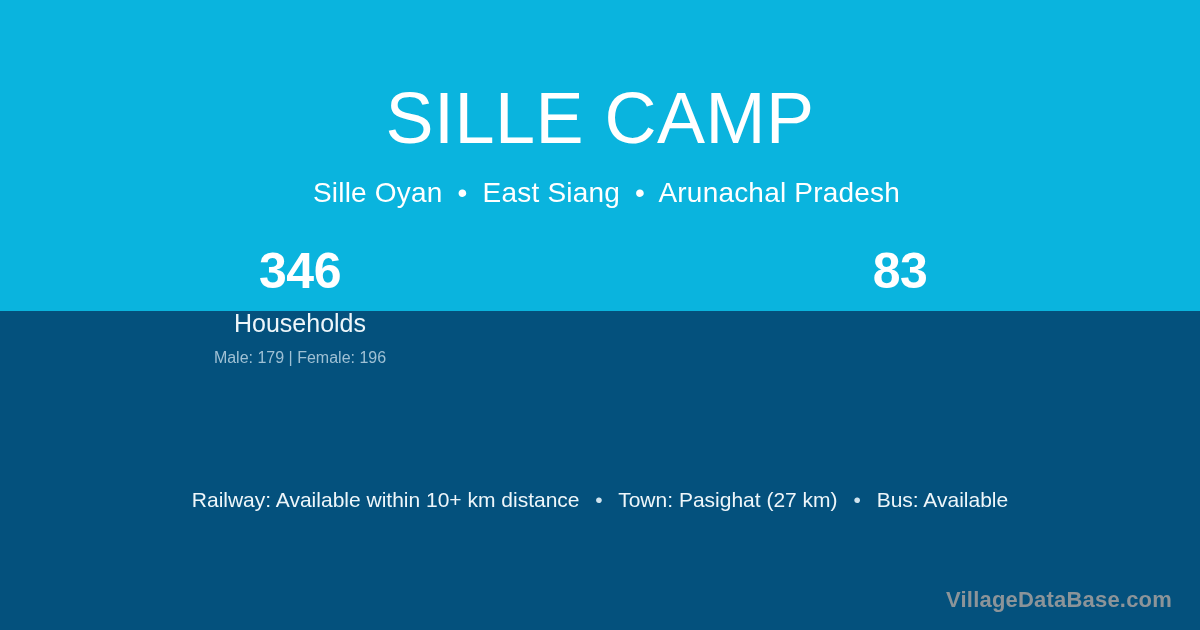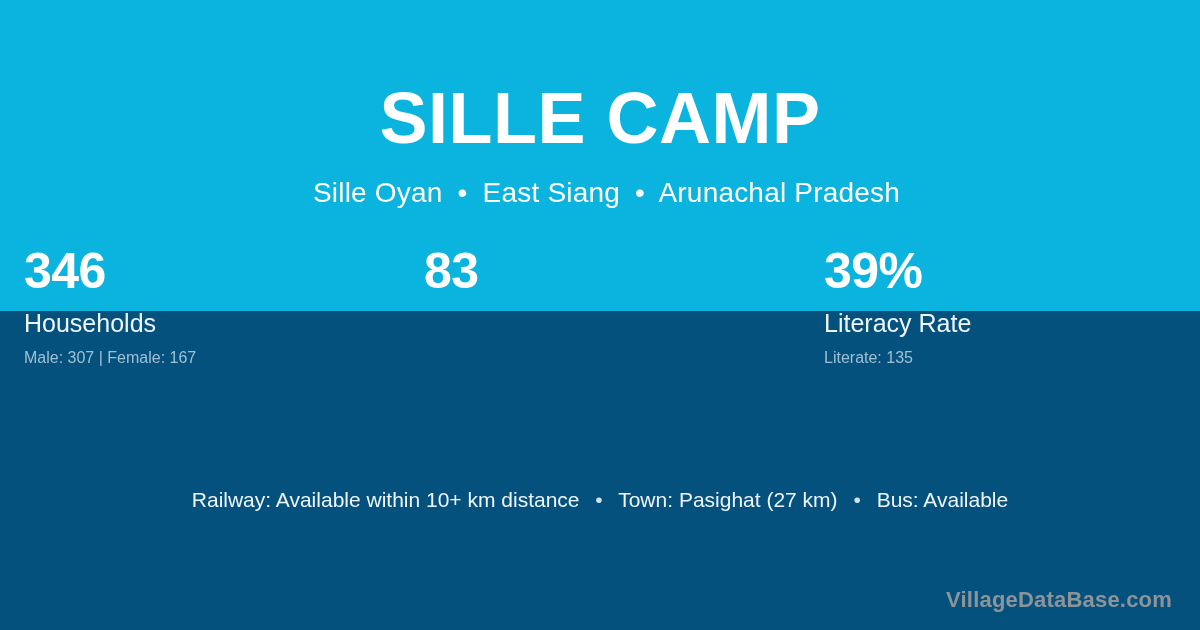--- a/index.html
+++ b/index.html
@@ -46,21 +46,21 @@
     position:absolute;
     left:0; top:0;
     width:1200px;
     text-align:center;
     z-index:3;
   }
 
   .title {
     margin-top:82px;
     font-size:72px;
-    font-weight:700;
+    font-weight:400;
     line-height:1.0;
     color:#ffffff;
     letter-spacing:0.5px;
   }
 
   .subtitle {
     margin-top:24px;
     font-size:28px;
     font-weight:400;
     line-height:1.1;
@@ -77,22 +77,21 @@
   .stats {
     position:absolute;
     left:0; top:240px;
     width:1200px;
     display:flex;
     z-index:3;
   }
 
   .stat {
     flex:1 1 0;
-    text-align:left;
-    margin-left:24px;
+    text-align:center;
   }
 
   .stat-value {
     font-size:50px;
     font-weight:700;
     line-height:62px;
     color:#ffffff;
     letter-spacing:-0.5px;
   }
 
@@ -161,32 +160,27 @@
       <span class="sep">•</span>
       <span>Arunachal Pradesh</span>
     </div>
   </div>
 
   <div class="stats">
 
     <div class="stat">
       <div class="stat-value">346</div>
       <div class="stat-label">Households</div>
-      <div class="stat-sub">Male: 307 | Female: 167</div>
+      <div class="stat-sub">Male: 179 | Female: 196</div>
     </div>
 
     <div class="stat">
       <div class="stat-value">83</div>
     </div>
 
-    <div class="stat">
-      <div class="stat-value">39%</div>
-      <div class="stat-label">Literacy Rate</div>
-      <div class="stat-sub">Literate: 135</div>
-    </div>
 
   </div>
 
   <div class="infra">
     <span>Railway: Available within 10+ km distance</span>
     <span class="sep">•</span>
     <span>Town: Pasighat (27 km)</span>
     <span class="sep">•</span>
     <span>Bus: Available</span>
   </div>

